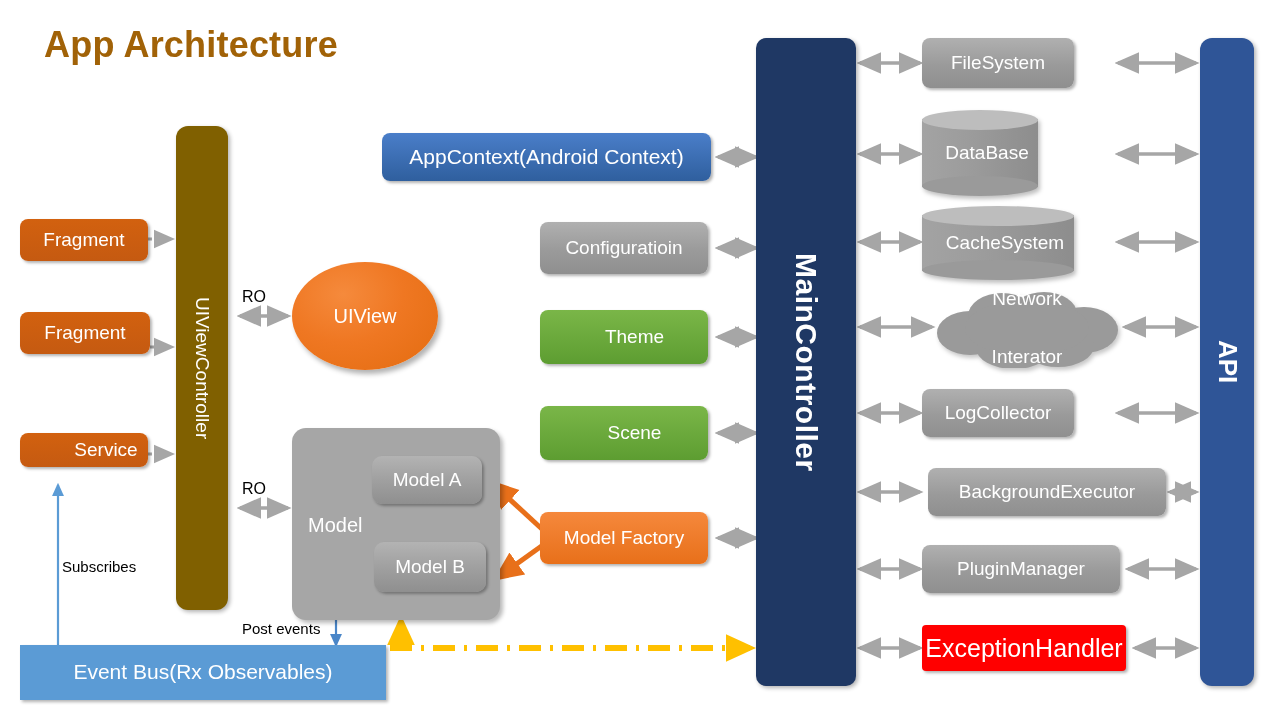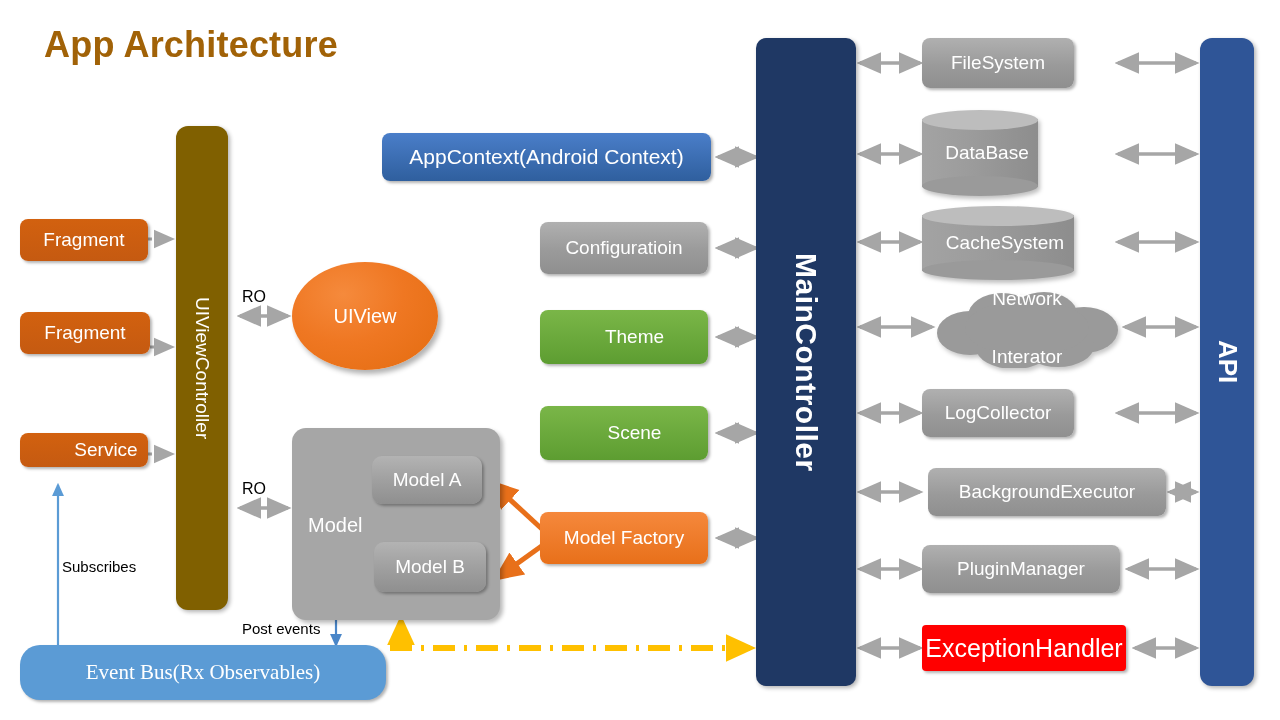--- a/index.html
+++ b/index.html
@@ -61,22 +61,21 @@
     font-size: 21px;
   }
   .red {
     background: #ff0000;
     font-size: 25px;
     border-radius: 4px;
   }
   .eventbus {
     background: #5b9bd5;
     font-size: 21px;
-    border-radius: 20px;
-    font-family: Liberation Serif, serif;
+    border-radius: 0;
   }
   .factory {
     background: linear-gradient(180deg,#f5883c 0%,#e8701a 100%);
     font-size: 19px;
   }
 
   
   .vbar {
     display: flex;
     align-items: center;

